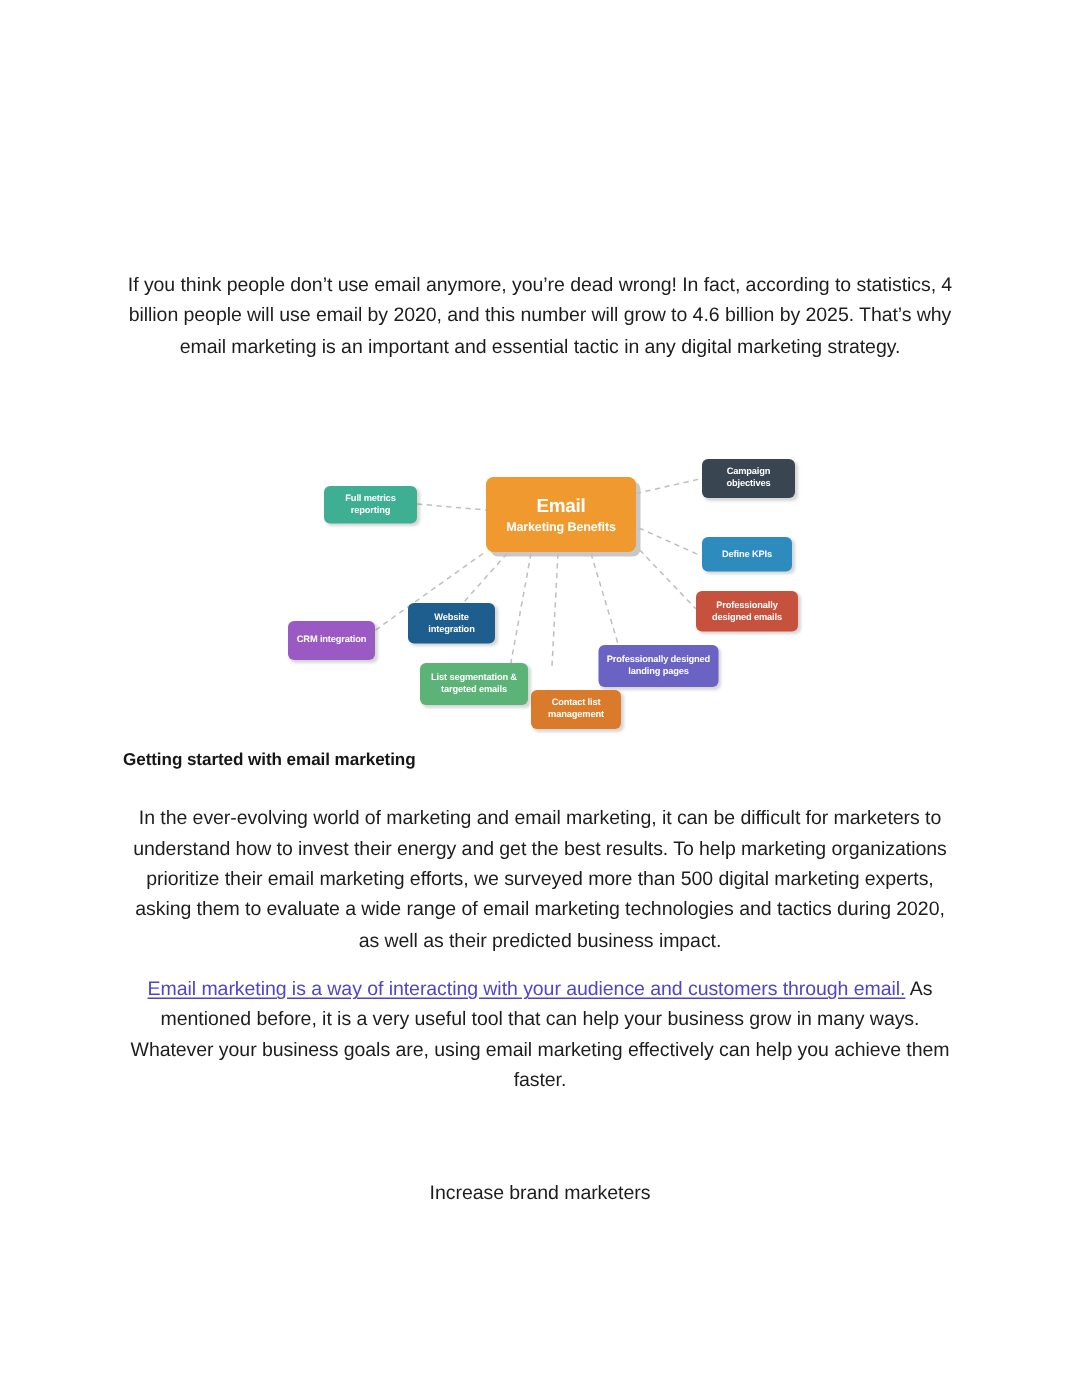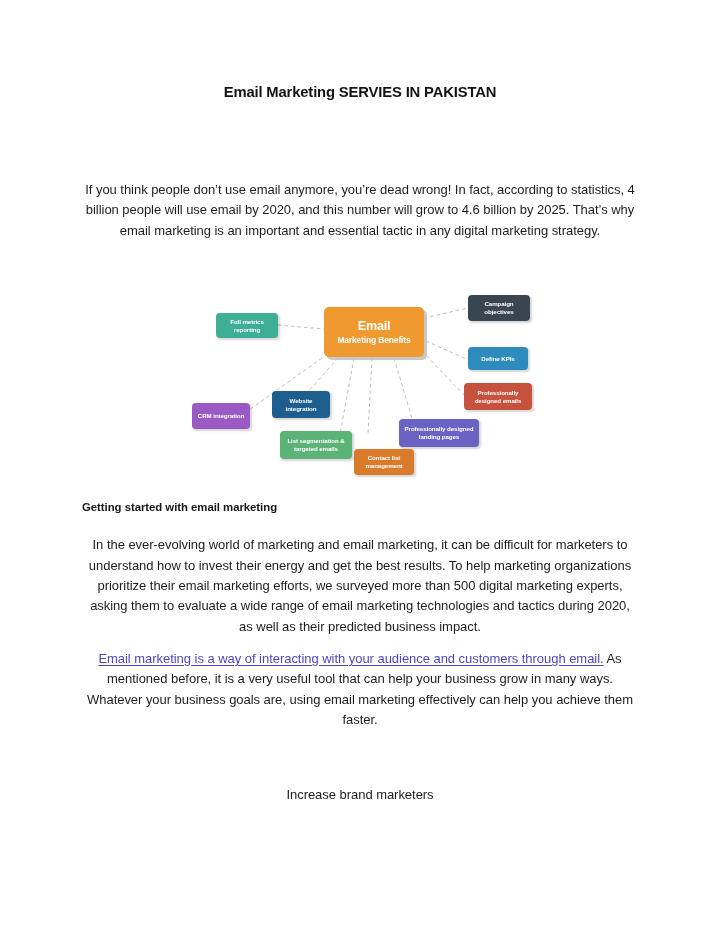--- a/index.html
+++ b/index.html
@@ -70,21 +70,21 @@
     color: #4e45c8;
     text-decoration: underline;
     text-underline-offset: 2px;
     margin-top: 32px;
   }
 
   
   .diagram {
     position: absolute;
     left: 186px;
-    top: 285px;
+    top: 296px;
     width: 360px;
     height: 212px;
   }
   .diagram svg.connectors {
     position: absolute;
     left: 0;
     top: 0;
     width: 360px;
     height: 212px;
   }
@@ -125,21 +125,20 @@
     line-height: 1.2;
     letter-spacing: -0.1px;
     margin-top: 1px;
   }
 </style>
 </head>
 <body>
 
 <div class="page">
 
-  <div class="doc-title">Email Marketing SERVIES IN PAKISTAN</div>
 
   <div class="diagram">
 
     <svg class="connectors" viewBox="0 0 360 212">
       <g stroke="#BEBEBE" stroke-width="1" stroke-dasharray="3.5,3" fill="none">
         <line x1="92" y1="40" x2="138" y2="44"></line>
         <line x1="238" y1="33" x2="282" y2="23"></line>
         <line x1="240" y1="56" x2="280" y2="74"></line>
         <line x1="236" y1="66" x2="278" y2="110"></line>
         <line x1="208" y1="73" x2="228" y2="140"></line>

